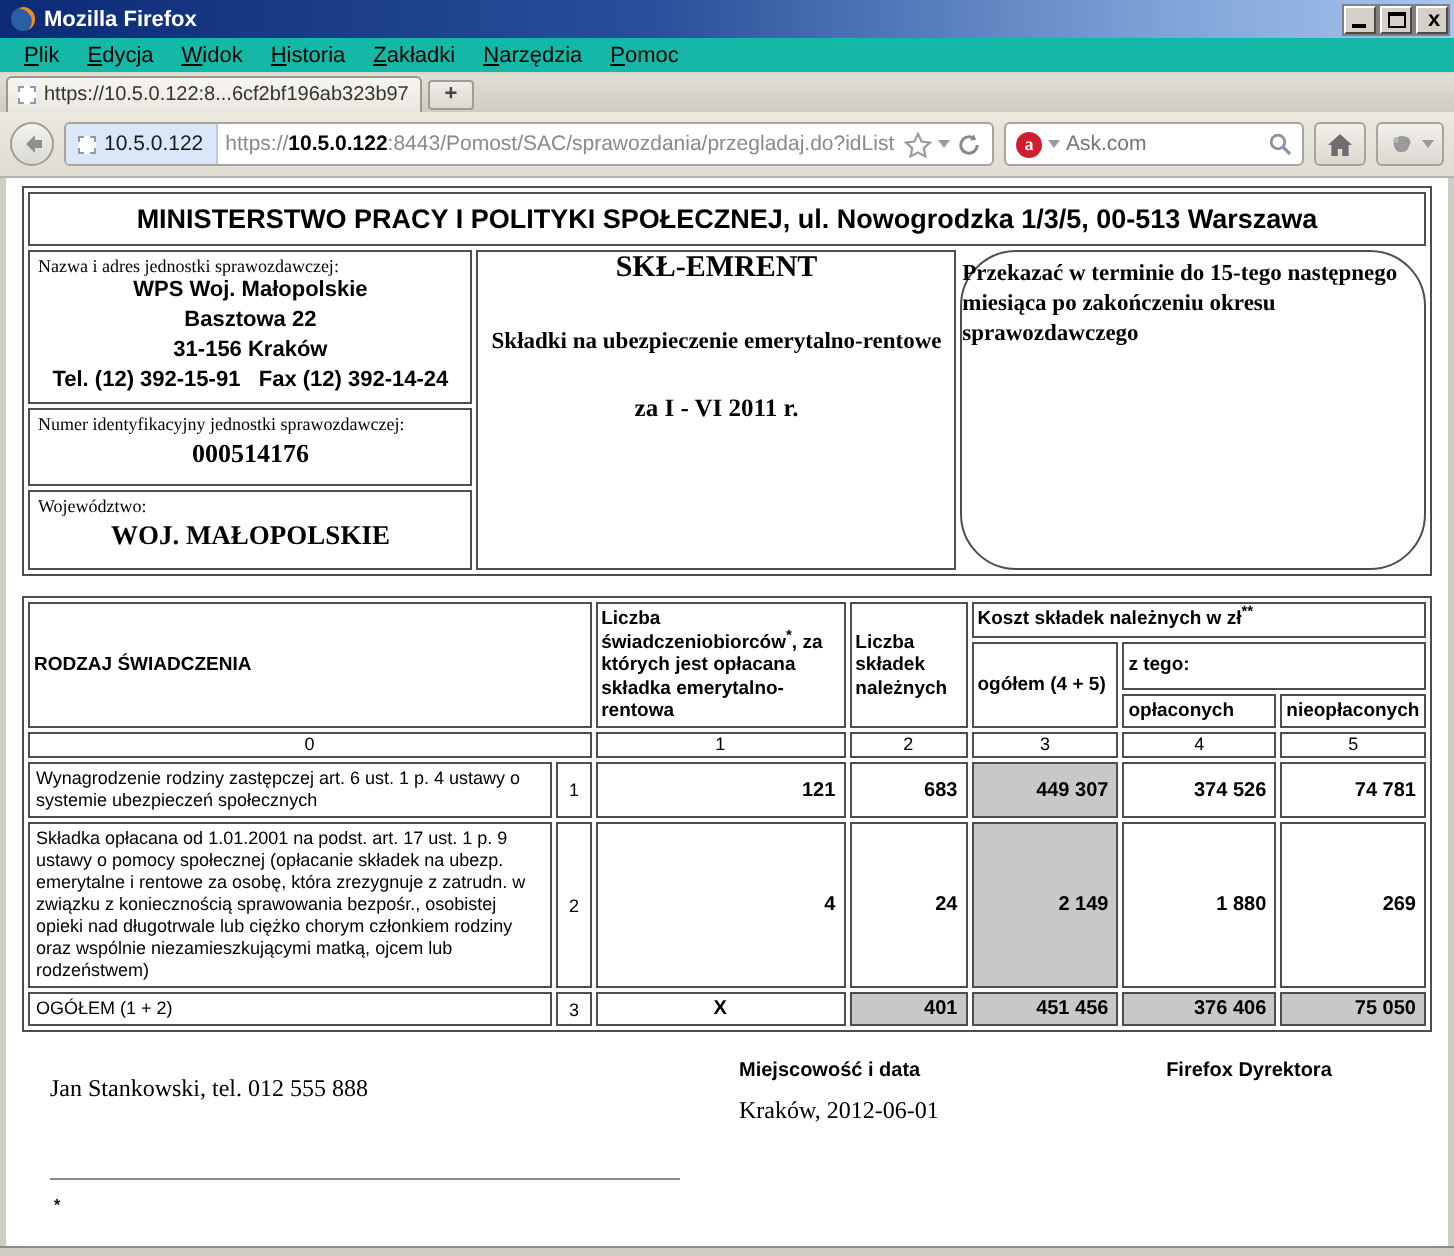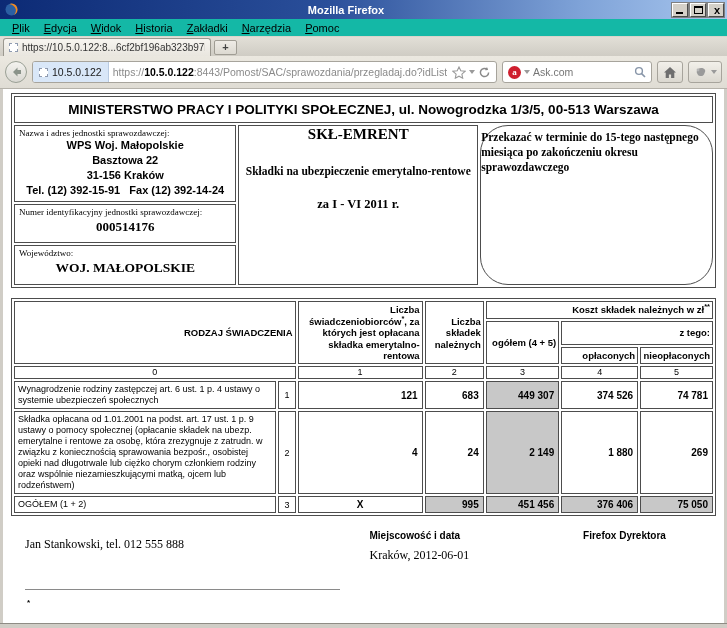--- a/index.html
+++ b/index.html
@@ -4,21 +4,21 @@
 <style>
   * { margin:0; padding:0; box-sizing:border-box; }
   html,body { width:727px; height:628px; }
   body { font-family:"Liberation Sans", sans-serif; background:#d0cdc6; overflow:hidden; }
   .window { width:727px; height:628px; display:flex; flex-direction:column; background:#fff; }
 
   
   .titlebar { height:19px; flex:none; background:linear-gradient(to right,#0c2a75 0%,#2a4f9a 45%,#7fa3d8 80%,#a8c6ee 100%);
               display:flex; align-items:center; padding:0 3px; }
   .ff-logo { width:13px; height:13px; margin:0 4px 0 2px; flex:none; }
-  .title-text { color:#fff; font-weight:bold; font-size:11px; flex:1; white-space:nowrap;text-align:center; }
+  .title-text { color:#fff; font-weight:bold; font-size:11px; flex:1; white-space:nowrap; }
   .winbtn { width:16px; height:14px; background:#d4d0c8; border:1px solid; border-color:#fff #4a4a4a #4a4a4a #fff;
             box-shadow:0 0 0 1px #808080; margin-left:2px; position:relative; flex:none; cursor:default; }
   .winbtn .min { position:absolute; left:3px; bottom:2px; width:7px; height:2px; background:#000; }
   .winbtn .max { position:absolute; left:3px; top:2px; width:9px; height:8px; border:1px solid #000; border-top-width:2px; }
   .winbtn .cls { position:absolute; left:0; top:-1px; width:16px; text-align:center; font-size:11px; font-weight:bold; color:#000; line-height:14px; }
 
   
   .menubar { height:18px; flex:none; background:#14b8a6; display:flex; align-items:center; padding-left:5px; border-bottom:1px solid #d8d5cc; }
   .menu-item { font-size:11px; color:#000; padding:1px 7px; cursor:default; }
   .menu-item .u { text-decoration:underline; }
@@ -69,21 +69,21 @@
   .tel { white-space:pre-wrap; }
   .idval { font-family:"Liberation Serif",serif; font-weight:bold; font-size:13px; text-align:center; padding:2px 0 3px; }
   .wojval { font-family:"Liberation Serif",serif; font-weight:bold; font-size:13.5px; text-align:center; padding:2px 0 4px; }
   .form-code { font-family:"Liberation Serif",serif; font-weight:bold; font-size:15px; margin-bottom:22px; }
   .form-sub  { font-family:"Liberation Serif",serif; font-weight:bold; font-size:11.5px; margin-bottom:20px; }
   .form-per  { font-family:"Liberation Serif",serif; font-weight:bold; font-size:12.5px; }
   .deadline  { font-family:"Liberation Serif",serif; font-weight:bold; font-size:11.5px; line-height:1.3; }
 
   table.data { width:100%; border-collapse:separate; border-spacing:2px; border:1px solid #4d4d4d; margin-top:10px; }
   table.data th, table.data td { border:1px solid #4d4d4d; }
-  table.data th { font-size:9.5px; font-weight:bold; text-align:right; vertical-align:middle; padding:2px 2px; line-height:1.2; }
+  table.data th { font-size:9.5px; font-weight:bold; text-align:left; vertical-align:middle; padding:2px 2px; line-height:1.2; }
   .numrow td { font-size:9px; text-align:center; padding:0 0 1px 0; }
   td.desc { font-size:9px; line-height:1.22; padding:2px 3px; vertical-align:middle; }
   td.rowno { font-size:9px; text-align:center; vertical-align:middle; }
   td.num { font-size:10px; font-weight:bold; text-align:right; padding:2px 4px; vertical-align:middle; }
   td.xcell { font-size:10px; font-weight:bold; text-align:center; vertical-align:middle; }
   .gray { background:#c8c8c8; }
   sup.mark { font-size:7.5px; vertical-align:super; line-height:0; }
 
   .sign-row { display:grid; grid-template-columns:50% 31% 19%; margin-top:14px; padding:0 2px 0 14px; }
   .sign-label { font-size:10px; font-weight:bold; }
@@ -271,21 +271,21 @@
         <td class="num">4</td>
         <td class="num">24</td>
         <td class="num gray">2 149</td>
         <td class="num">1 880</td>
         <td class="num">269</td>
       </tr>
       <tr>
         <td class="desc">OGÓŁEM (1 + 2)</td>
         <td class="rowno">3</td>
         <td class="xcell">X</td>
-        <td class="num gray">995</td>
+        <td class="num gray">401</td>
         <td class="num gray">451 456</td>
         <td class="num gray">376 406</td>
         <td class="num gray">75 050</td>
       </tr>
     </tbody>
       </table>
 
     <div class="sign-row">
       <div>
         <div class="sign-val">Jan Stankowski, tel. 012 555 888</div>

